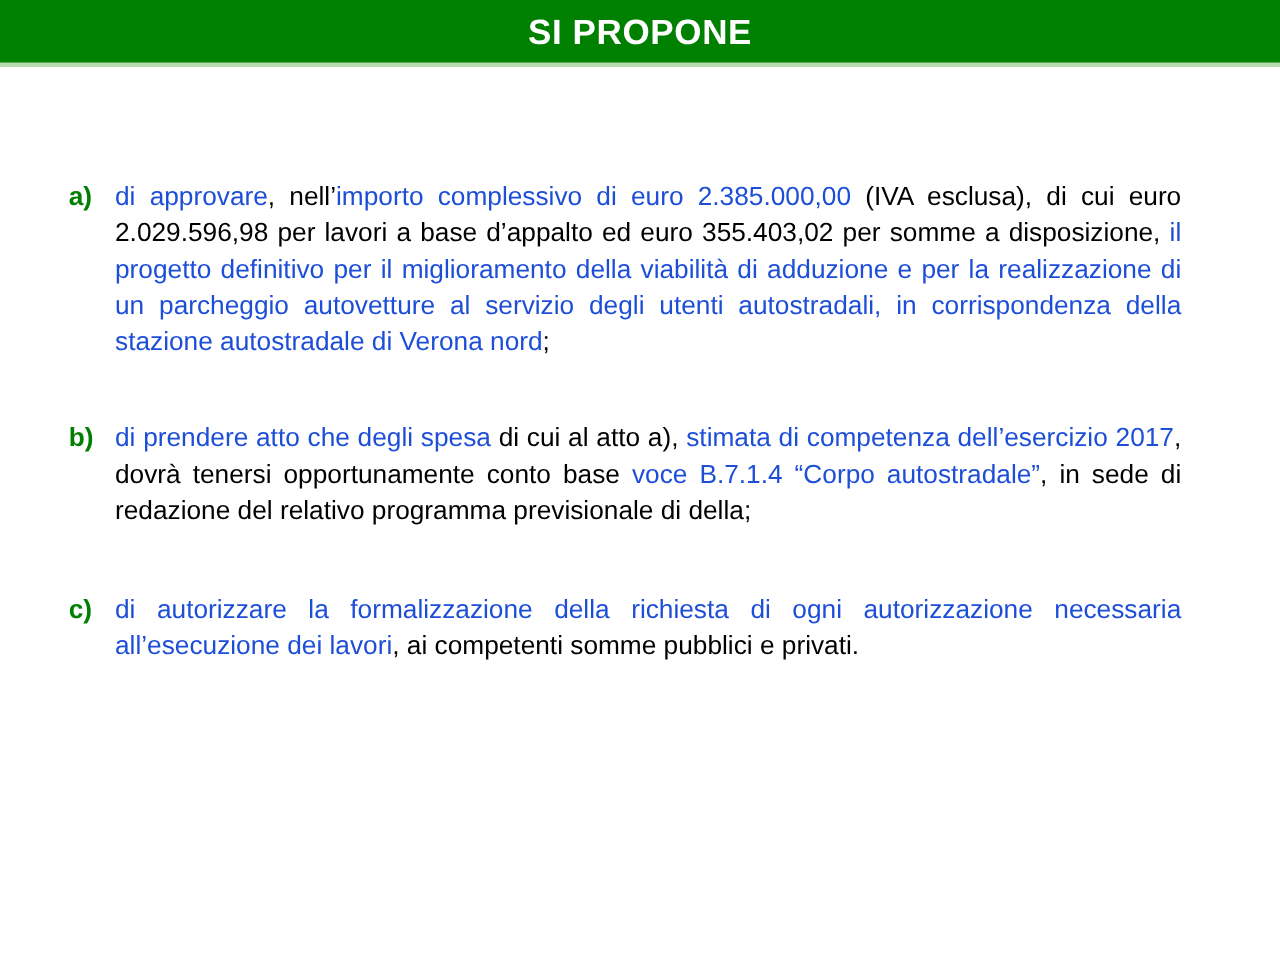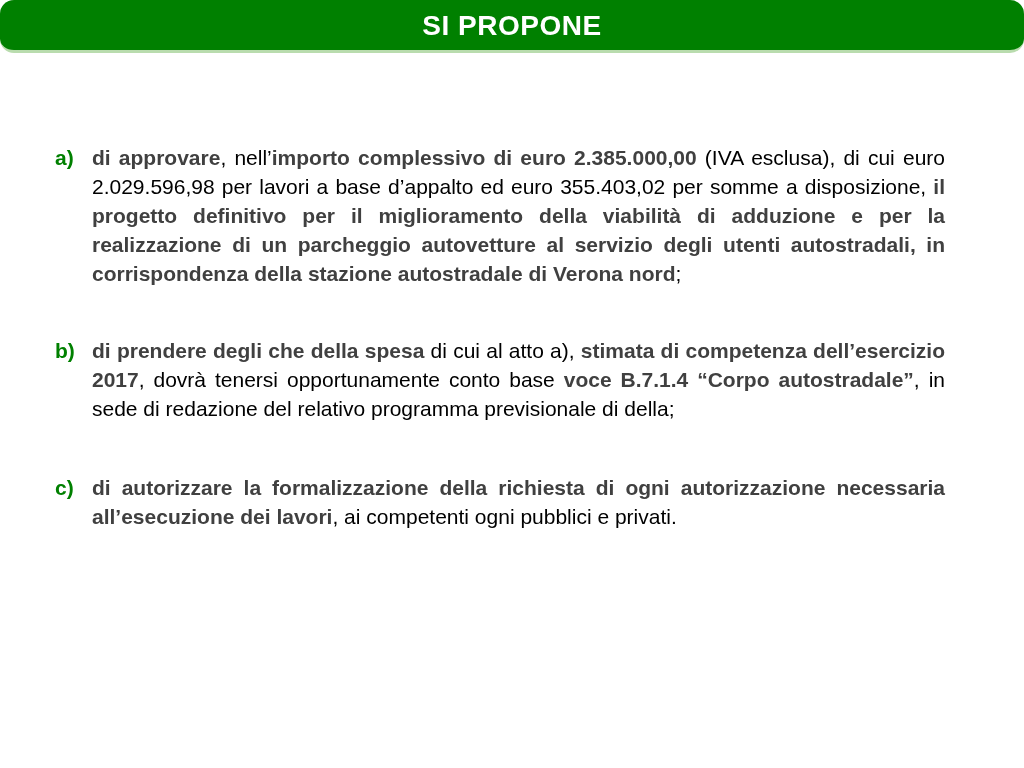--- a/index.html
+++ b/index.html
@@ -15,21 +15,20 @@
     background: #ffffff;
   }
   .titlebar {
     width: 100%;
     height: 53px;
     background: #008000;
     border-bottom: 3px solid #b9dcae;
     display: flex;
     align-items: center;
     justify-content: center;
-    border-radius: 14px;
   }
   .title {
     color: #ffffff;
     font-size: 28px;
     font-weight: bold;
     letter-spacing: 0.5px;
     line-height: 1;
     padding-top: 2px;
   }
   .content {
@@ -46,44 +45,44 @@
   .item + .item { margin-top: 0; }
   .item-a { margin-bottom: 48px; }
   .item-b { margin-bottom: 50px; }
   .marker {
     position: absolute;
     left: 0; top: 0;
     color: #008000;
     font-weight: bold;
   }
   .g {
-    color: #404040;
-    font-weight: bold;
+    color: #1d4ed8;
+    font-weight: normal;
   }
 </style>
 </head>
 <body>
 
 <div class="slide">
 
   <header class="titlebar">
     <h1 class="title">SI PROPONE</h1>
   </header>
 
   <main class="content">
 
     <div class="item item-a">
       <span class="marker">a)</span>
       <p class="text"><span class="g">di approvare</span><span>, nell’</span><span class="g">importo complessivo di euro 2.385.000,00</span><span> (IVA esclusa), di cui euro 2.029.596,98 per lavori a base d’appalto ed euro 355.403,02 per somme a disposizione, </span><span class="g">il progetto definitivo per il miglioramento della viabilità di adduzione e per la realizzazione di un parcheggio autovetture al servizio degli utenti autostradali, in corrispondenza della stazione autostradale di Verona nord</span><span>;</span></p>
     </div>
 
     <div class="item item-b">
       <span class="marker">b)</span>
-      <p class="text"><span class="g">di prendere degli che della spesa</span><span> di cui al atto a), </span><span class="g">stimata di competenza dell’esercizio 2017</span><span>, dovrà tenersi opportunamente conto base </span><span class="g">voce B.7.1.4 “Corpo autostradale”</span><span>, in sede di redazione del relativo programma previsionale di della;</span></p>
+      <p class="text"><span class="g">di prendere atto che degli spesa</span><span> di cui al atto a), </span><span class="g">stimata di competenza dell’esercizio 2017</span><span>, dovrà tenersi opportunamente conto base </span><span class="g">voce B.7.1.4 “Corpo autostradale”</span><span>, in sede di redazione del relativo programma previsionale di della;</span></p>
     </div>
 
     <div class="item item-c">
       <span class="marker">c)</span>
-      <p class="text"><span class="g">di autorizzare la formalizzazione della richiesta di ogni autorizzazione necessaria all’esecuzione dei lavori</span><span>, ai competenti ogni pubblici e privati.</span></p>
+      <p class="text"><span class="g">di autorizzare la formalizzazione della richiesta di ogni autorizzazione necessaria all’esecuzione dei lavori</span><span>, ai competenti somme pubblici e privati.</span></p>
     </div>
 
   </main>
 </div>
 
 </body></html>

